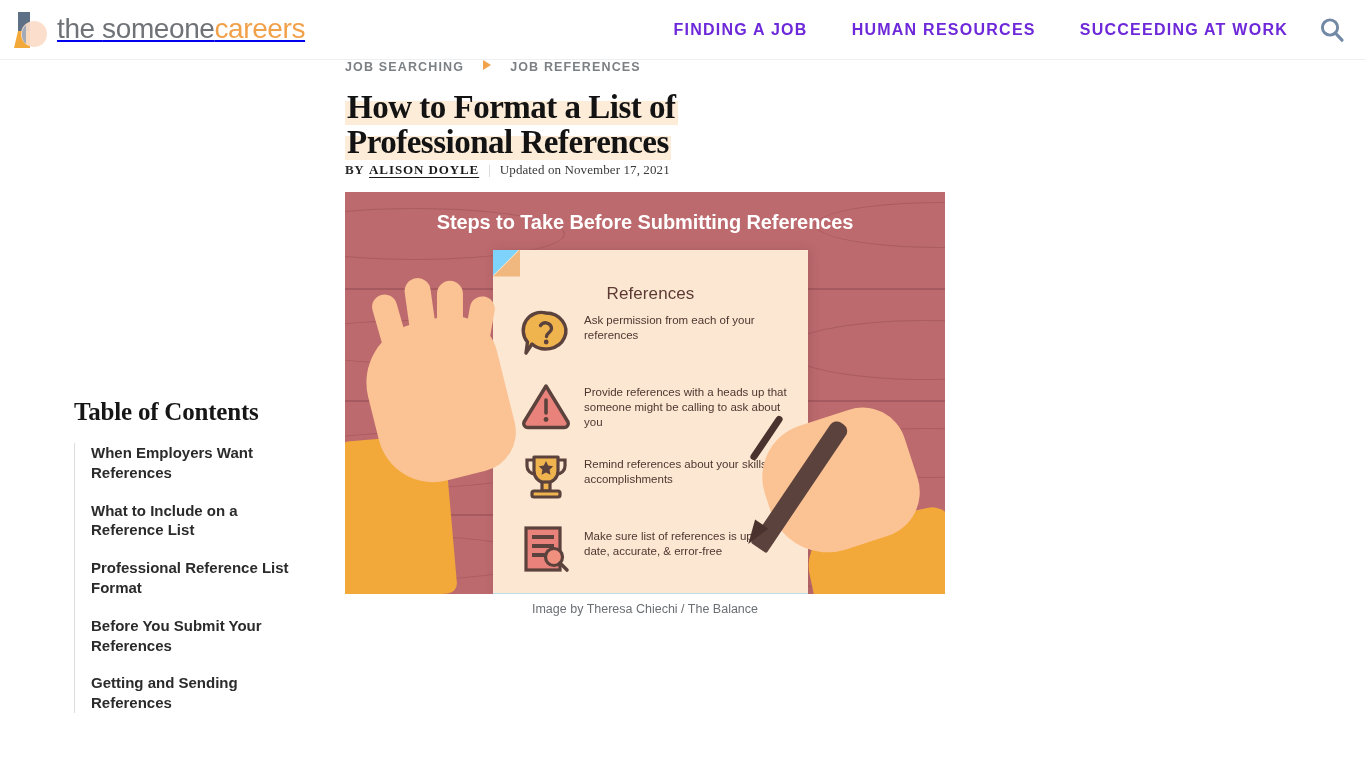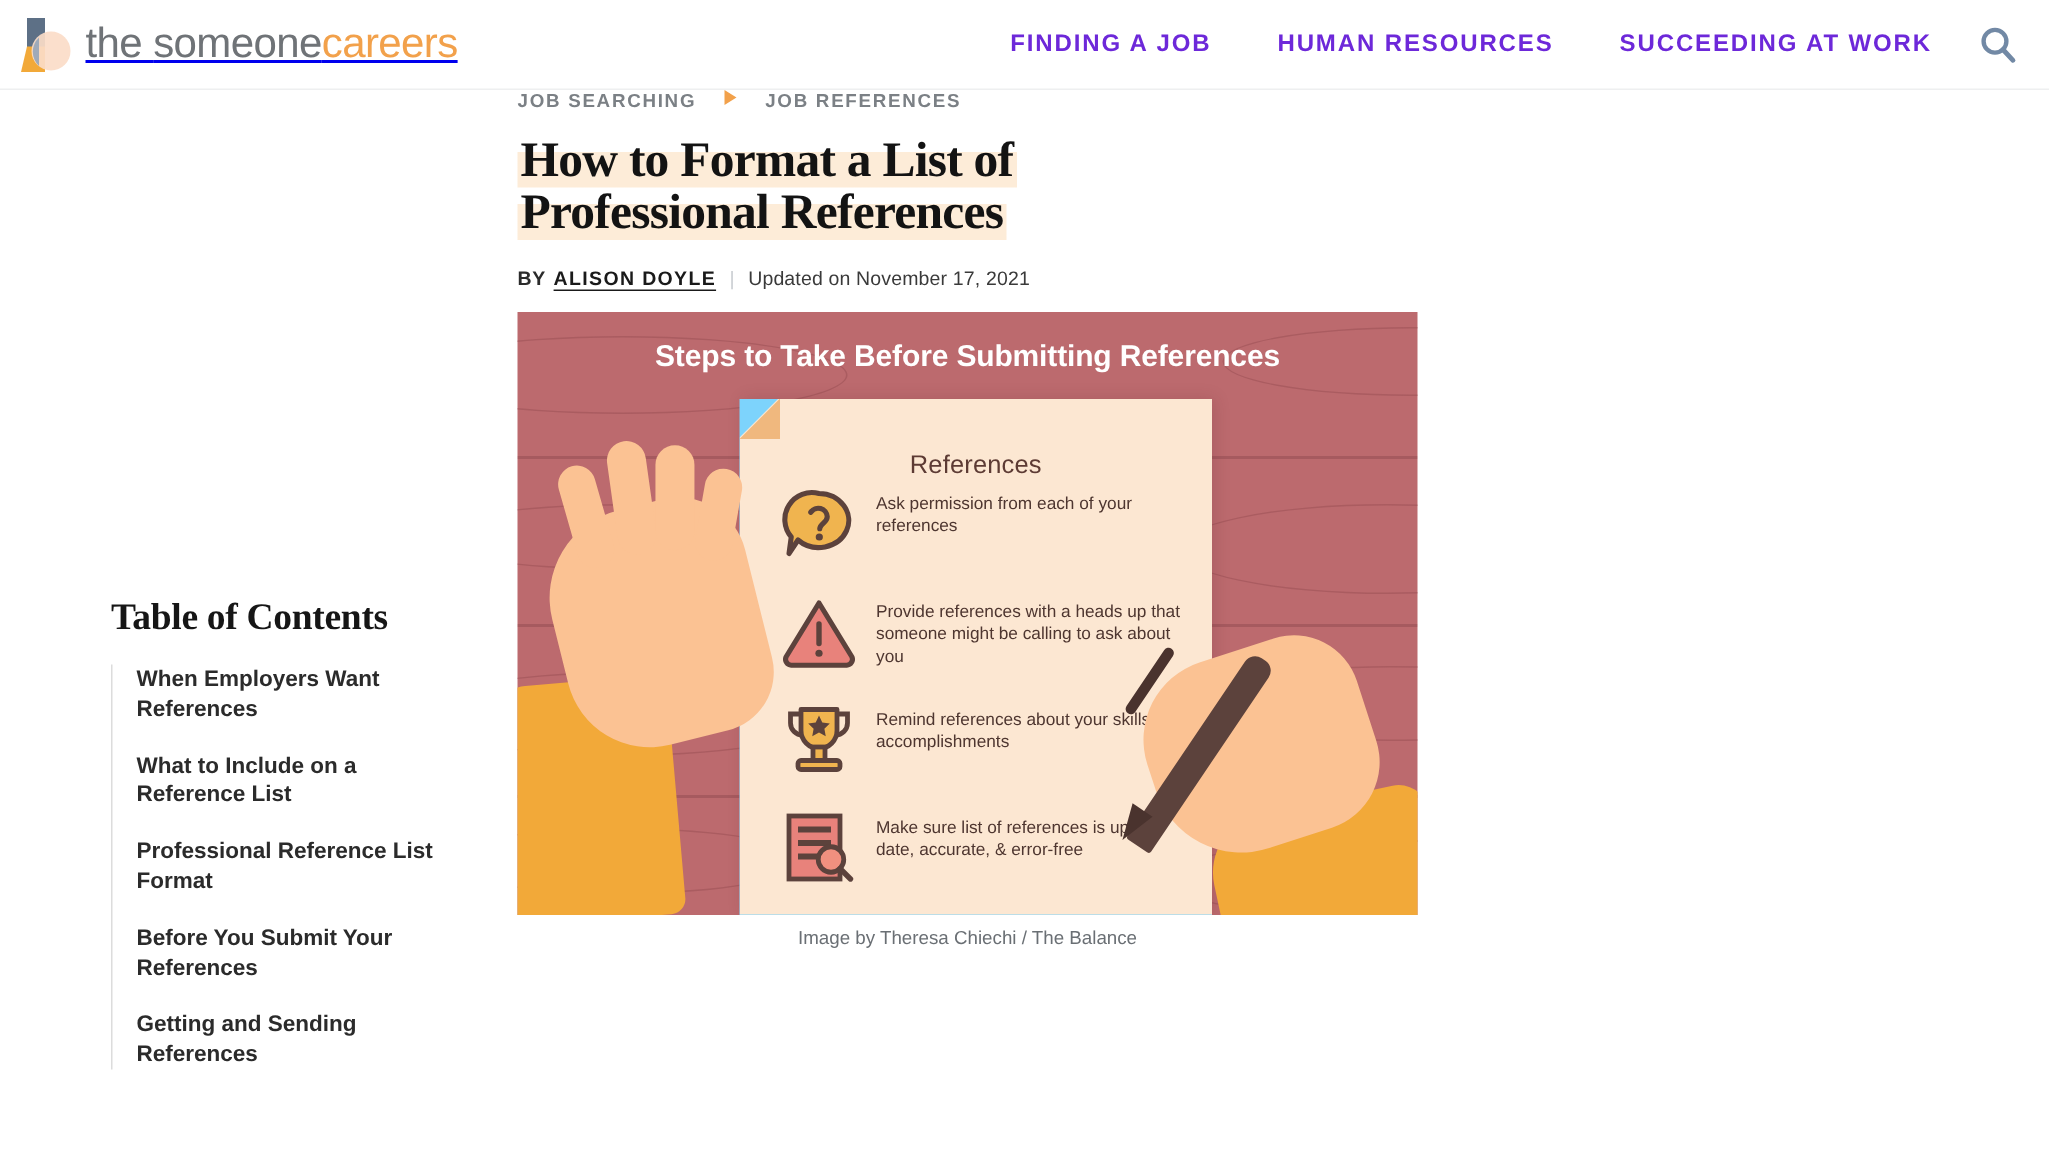--- a/index.html
+++ b/index.html
@@ -171,26 +171,27 @@
     background: linear-gradient(to bottom,
        rgba(0,0,0,0) 0%, rgba(0,0,0,0) 34%,
        #fdecd8 34%, #fdecd8 100%);
     padding: 0 2px;
     box-decoration-break: clone;
     -webkit-box-decoration-break: clone;
   }
 
   
   #byline {
-    margin-top: 17px;
-    display: flex;
-    align-items: flex-start;
+    margin-top: 1px;
+    display: flex;
+    align-items: flex-end;
     font-size: 13px;
     color: #2b2b2b;
     height: 16px;
+    font-family: Liberation Serif, serif;
   }
   #byline-by {
     font-weight: bold;
     letter-spacing: 0.5px;
     margin-right: 5px;
   }
   #byline-author {
     font-weight: bold;
     letter-spacing: 0.9px;
     color: #1a1a1a;

